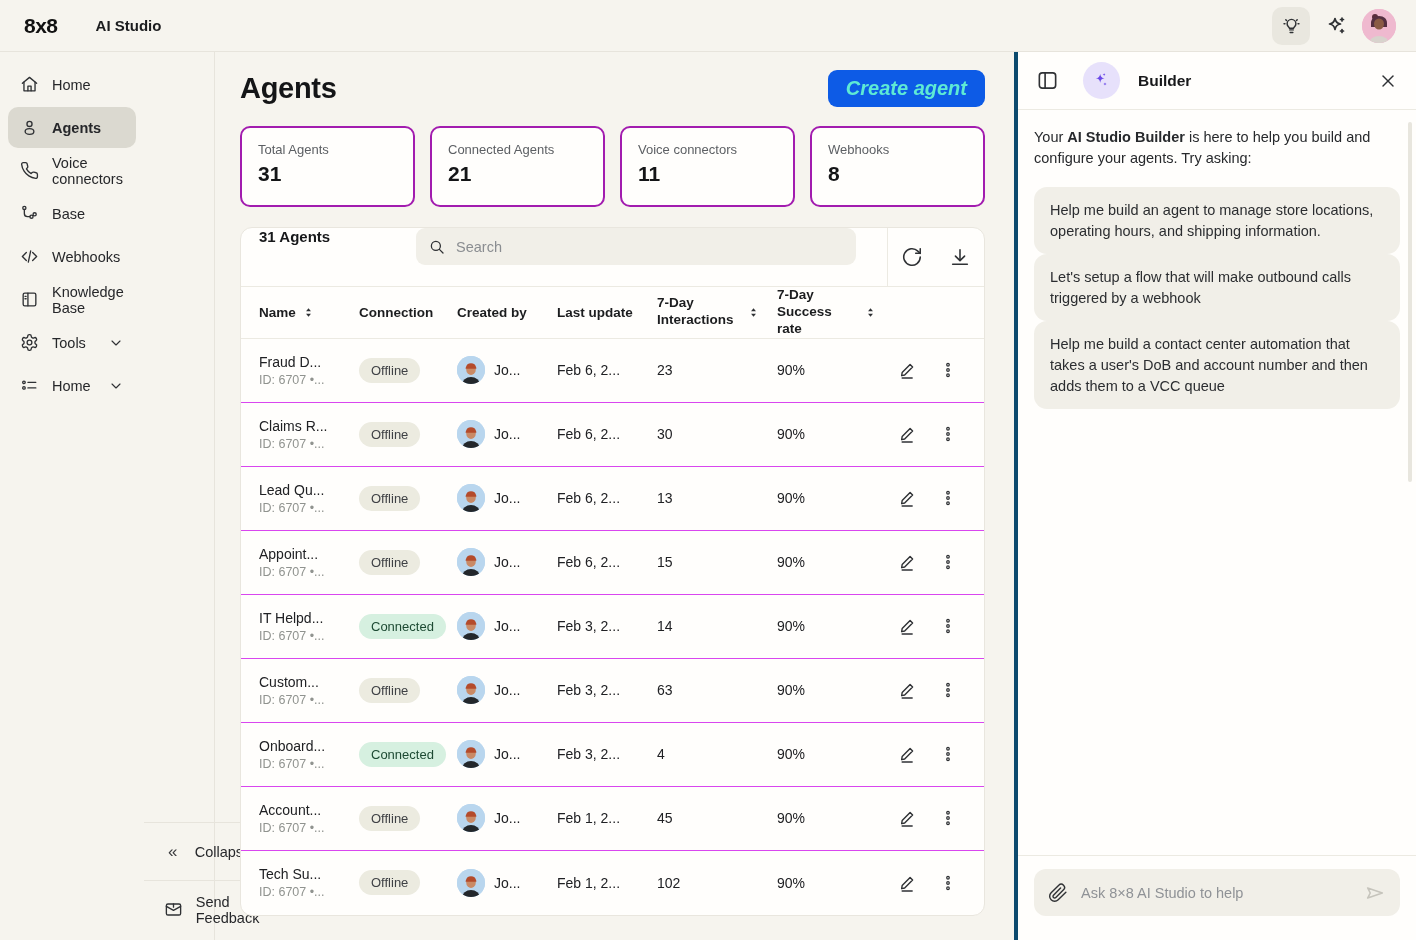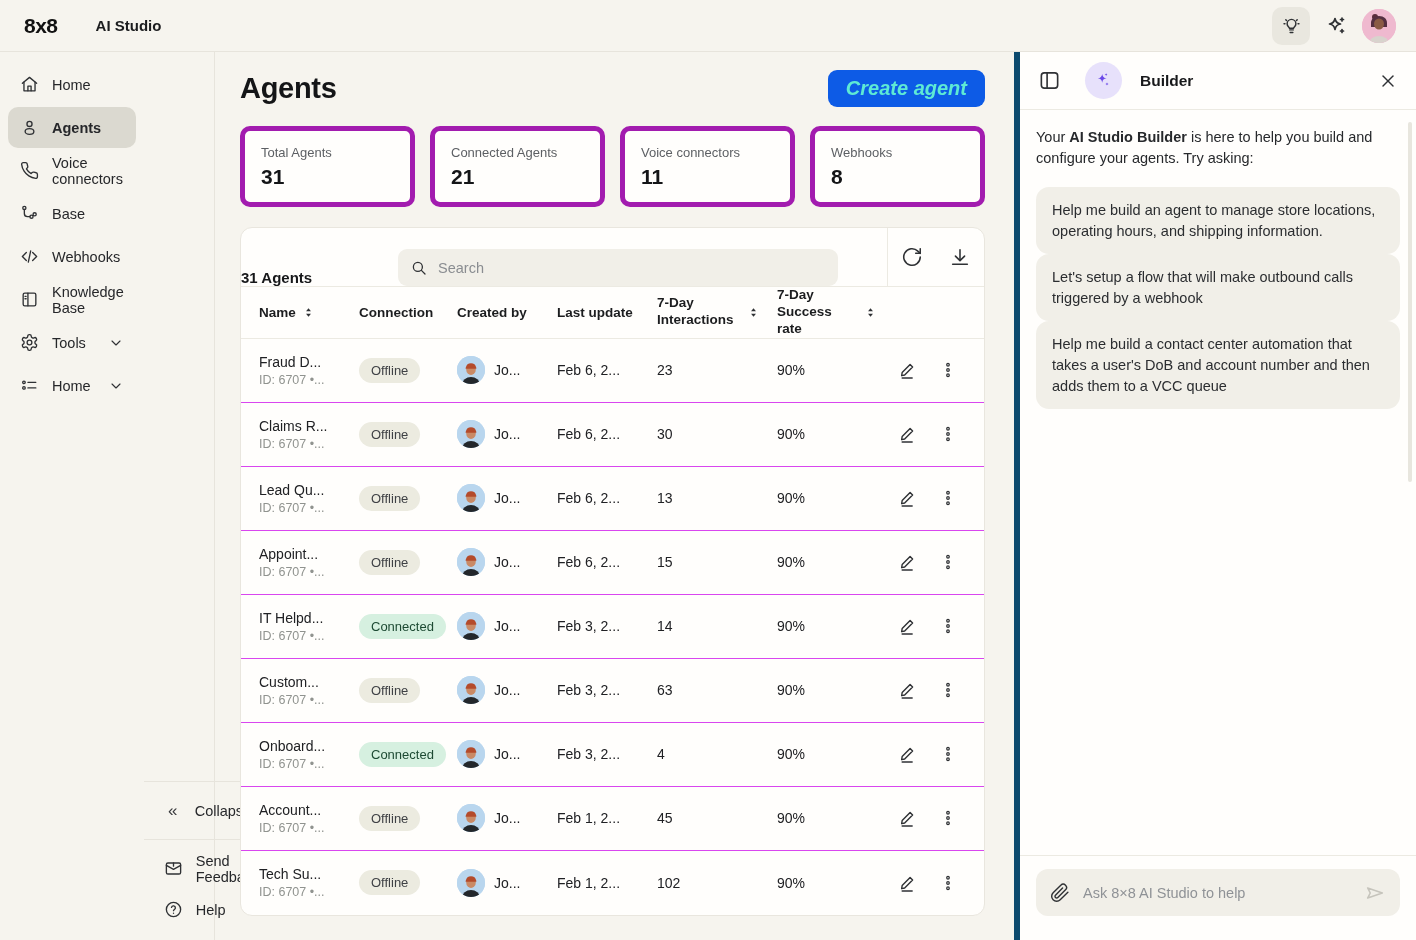--- a/index.html
+++ b/index.html
@@ -40,27 +40,27 @@
   .sb-item { display:flex; align-items:center; gap:13px; height:41px; padding:0 20px; font-size:14.5px; color:#26272a; cursor:pointer; }
   .collapse-glyph { font-size:17px; color:#3a3b3e; width:18px; text-align:center; }
 
   
   .main { flex:1; min-width:0; padding:18px 29px 0 25px; display:flex; flex-direction:column; }
   .main-head { display:flex; align-items:center; }
   .page-title { font-size:29px; font-weight:800; letter-spacing:-0.3px; color:#141517; }
   .create-btn { margin-left:auto; background:var(--accent-blue,#0d5be6); color:#5eead4; border:none; border-radius:9px;
     height:37px; padding:0 18px; font-size:20px; font-weight:700; cursor:pointer; font-family:inherit;font-style:italic; }
   .stats { display:flex; gap:15px; margin-top:19px; }
-  .stat-card { flex:1; background:#fffefc; border:5px solid #a21caf; border-radius:10px; height:81px; padding:14px 16px; }
+  .stat-card { flex:1; background:#fffefc; border:2px solid #a21caf; border-radius:10px; height:81px; padding:14px 16px; }
   .stat-label { font-size:13px; color:#5c5f63; }
   .stat-value { font-size:21px; font-weight:800; color:#141517; margin-top:5px; }
 
   
   .table-card { margin-top:20px; background:#fffefc; border:1px solid #e9e6de; border-radius:12px; overflow:hidden; }
-  .toolbar { height:58px; display:flex; align-items:flex-end; padding-left:0; }
+  .toolbar { height:58px; display:flex; align-items:flex-start; padding-left:18px; }
   .table-count { font-size:15px; font-weight:700; width:157px; color:#17181a; }
   .search-box { width:440px; height:37px; background:#f1efe8; border-radius:9px; display:flex; align-items:center; gap:10px; padding:0 12px; }
   .search-box input { border:none; background:transparent; outline:none; font-family:inherit; font-size:14.5px; color:#2a2b2e; width:100%; }
   .search-box input::placeholder { color:#8a8d91; }
   .toolbar-sep { width:1px; align-self:stretch; background:#eceae2; margin-left:auto; }
   .tool-ic { width:48px; height:58px; display:flex; align-items:center; justify-content:center; background:none; border:none; cursor:pointer; }
 
   .grid { display:grid; grid-template-columns:100px 98px 100px 100px 120px 100px 1fr 40px 44px; align-items:center; padding:0 10px 0 18px; }
   .thead { border-top:1px solid #eceae2; border-bottom:1px solid #eceae2; min-height:52px; font-size:13.5px; font-weight:700; color:#1c1d1f; }
   .th { display:flex; align-items:center; gap:6px; }
@@ -73,21 +73,21 @@
   .cell-name .id { font-size:12.5px; color:#90938f; margin-top:3px; }
   .badge { display:inline-block; font-size:13px; padding:5px 12px; border-radius:999px; }
   .badge.offline { background:var(--offline-bg,#ecebe0); color:var(--offline-text,#3f4145); }
   .badge.connected { background:var(--connected-bg,#d6f0e0); color:var(--connected-text,#1d4a33); }
   .creator { display:flex; align-items:center; gap:9px; font-size:14px; color:#202124; }
   .avatar-sm { width:28px; height:28px; border-radius:50%; overflow:hidden; background:#b9d6ee; flex:0 0 28px; }
   .num { font-size:14px; color:#202124; }
   .row-btn { background:none; border:none; cursor:pointer; width:36px; height:36px; display:flex; align-items:center; justify-content:center; }
 
   
-  .panel { width:402px; flex:0 0 402px; background:#fffefc; border-left:6px solid #0c4a6e; display:flex; flex-direction:column; position:relative; }
+  .panel { width:402px; flex:0 0 402px; background:#fffefc; border-left:4px solid #0c4a6e; display:flex; flex-direction:column; position:relative; }
   .panel-head { height:58px; flex:0 0 58px; display:flex; align-items:center; padding:0 18px; border-bottom:1px solid #eceae2; }
   .panel-title { font-size:15.5px; font-weight:700; color:#17181a; margin-left:18px; }
   .builder-bubble { width:37px; height:37px; border-radius:50%; background:var(--builder-purple-bg,#e7e1fb); display:flex; align-items:center; justify-content:center; margin-left:24px; }
   .close-btn { margin-left:auto; }
   .panel-body { flex:1; padding:17px 16px; overflow:hidden; }
   .intro { font-size:14.5px; line-height:1.45; color:#27292c; }
   .intro b { font-weight:700; }
   .chips { margin-top:18px; display:flex; flex-direction:column; gap:0; }
   .chip { background:#f1efe8; border-radius:13px; padding:13px 16px; font-size:14.5px; line-height:1.42; color:#2b2d30; cursor:pointer; }
   .panel-scrollbar { position:absolute; right:4px; top:70px; width:4px; height:360px; border-radius:2px; background:#e8e6de; }
@@ -244,30 +244,20 @@
       <div class="sb-item">
         <span>
           <svg width="19" height="19" viewBox="0 0 24 24" class="ico">
               <rect x="3" y="5" width="18" height="14" rx="2"></rect>
               <polyline points="3 8 12 13 21 8"></polyline>
               <line x1="12" y1="5" x2="12" y2="9"></line>
             </svg>
         </span>
         <span>Send Feedback</span>
       </div>
-      <div class="sb-item">
-        <span>
-          <svg width="19" height="19" viewBox="0 0 24 24" class="ico">
-              <circle cx="12" cy="12" r="9"></circle>
-              <path d="M9.5 9.3a2.5 2.5 0 0 1 4.9.7c0 1.7-2.4 2.2-2.4 3.5"></path>
-              <line x1="12" y1="16.7" x2="12" y2="16.8"></line>
-            </svg>
-        </span>
-        <span>Help</span>
-      </div>
     </div>
   </nav>
 
   <main class="main">
     <div class="main-head">
       <h1 class="page-title">Agents</h1>
       <button class="create-btn">Create agent</button>
     </div>
 
     <div class="stats">

